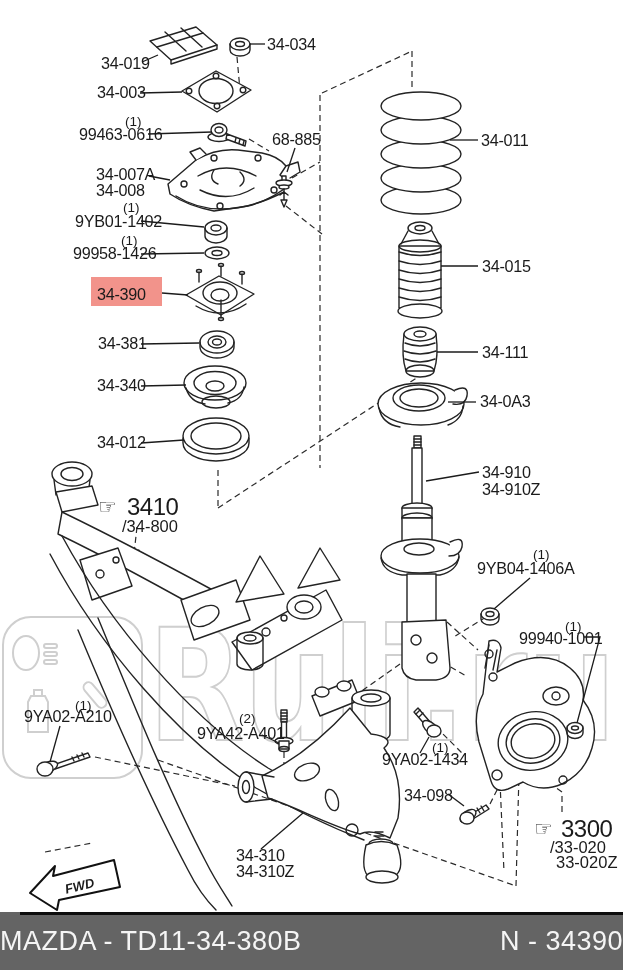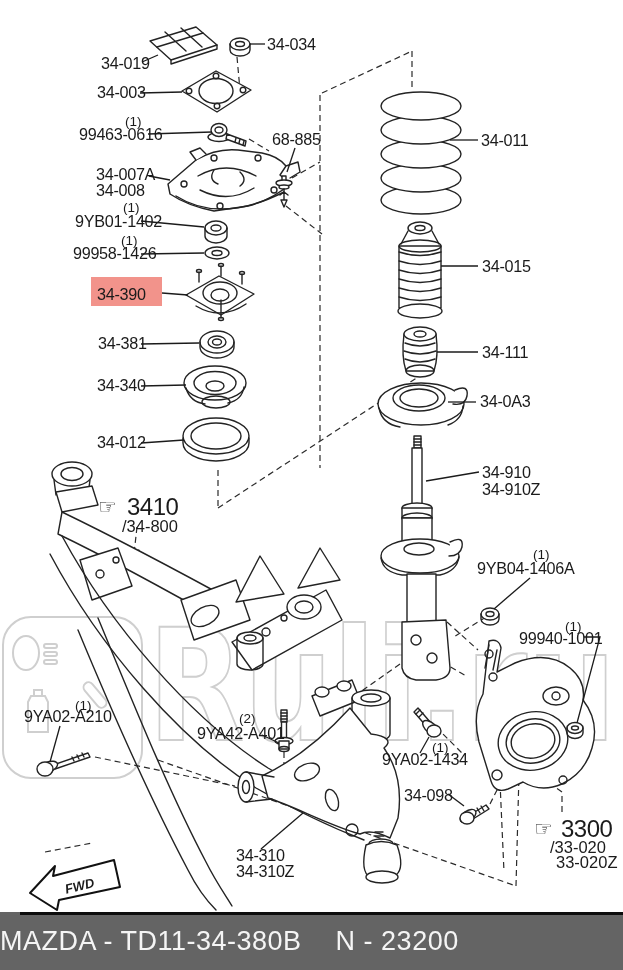--- a/index.html
+++ b/index.html
@@ -13,21 +13,21 @@
   .subref{font-size:16.5px;}
   .hand{font-size:21px;font-family:"DejaVu Sans",sans-serif;}
   .fwdtxt{font-size:13px;font-weight:bold;font-style:italic;}
   .wm-text{font-family:"DejaVu Sans",sans-serif;font-weight:bold;}
   .ln{stroke:#1b1b1b;stroke-width:1.3;fill:none;}
   .pt{stroke:#232323;stroke-width:1.4;fill:none;stroke-linejoin:round;stroke-linecap:round;}
   .ptf{stroke:#232323;stroke-width:1.4;fill:#ffffff;stroke-linejoin:round;stroke-linecap:round;}
   .dash{stroke:#2a2a2a;stroke-width:1.2;fill:none;stroke-dasharray:6 4;}
   .wm{stroke:#cfcfcf;stroke-width:2;fill:none;}
   .footer{position:absolute;left:0;bottom:0;width:623px;height:58px;background:#646464;
-          display:flex;align-items:center;justify-content:flex-start;gap:34px;}
+          display:flex;align-items:center;justify-content:space-between;gap:34px;}
   .footer .strip{position:absolute;left:20px;right:0;top:0;height:3px;background:#0d0d0d;}
   .footer span{color:#f5f5f5;font-size:27px;letter-spacing:0.5px;}
 </style>
 </head>
 <body>
 
 <div class="screen">
 
 <svg width="623" height="912" viewBox="0 0 623 912">
 
@@ -385,16 +385,16 @@
     <text class="subref" x="550" y="853">/33-020</text>
     <text class="subref" x="556" y="868">33-020Z</text>
     <text class="lbl" x="236" y="861">34-310</text>
     <text class="lbl" x="236" y="877">34-310Z</text>
   </g>
 </svg>
 
   <div class="footer">
     <div class="strip"></div>
     <span>MAZDA - TD11-34-380B</span>
-    <span>N - 23200</span>
+    <span>N - 34390</span>
   </div>
 
 </div>
 
 </body></html>

